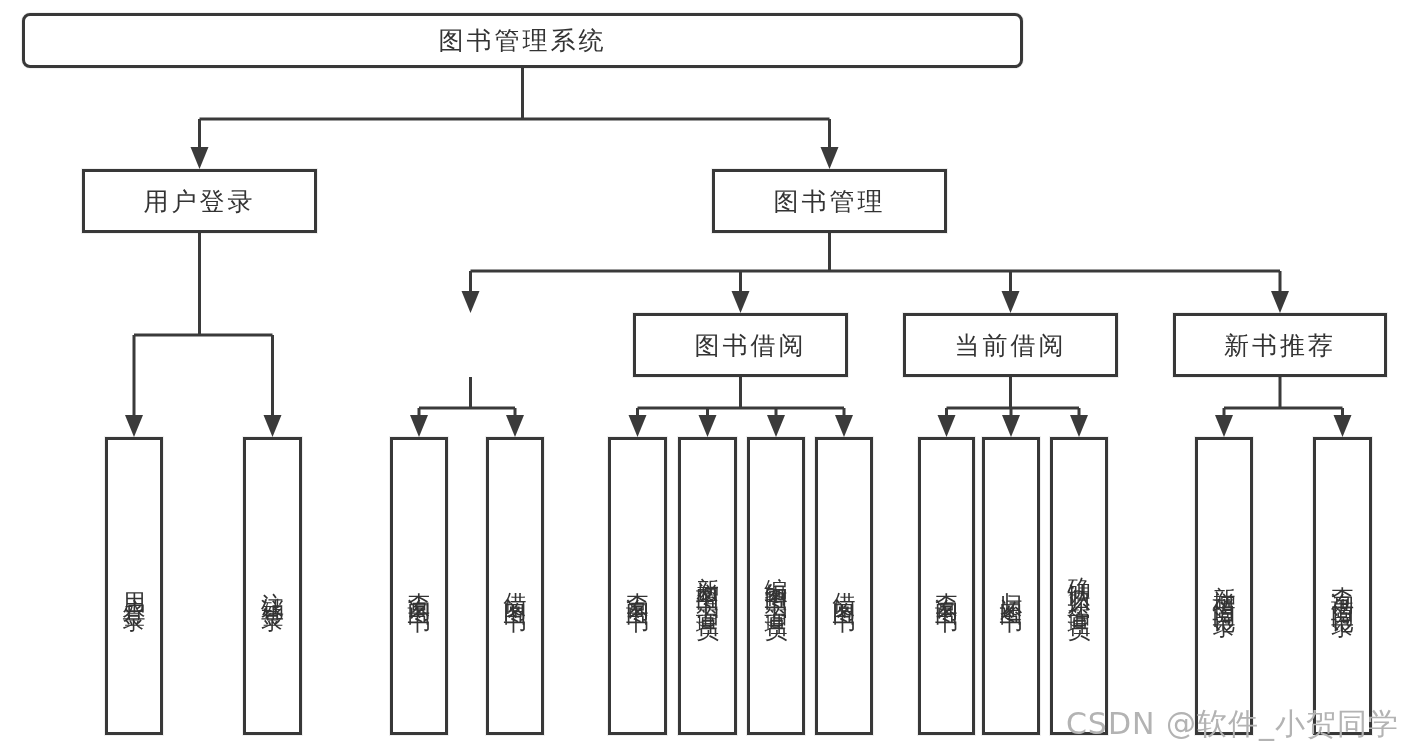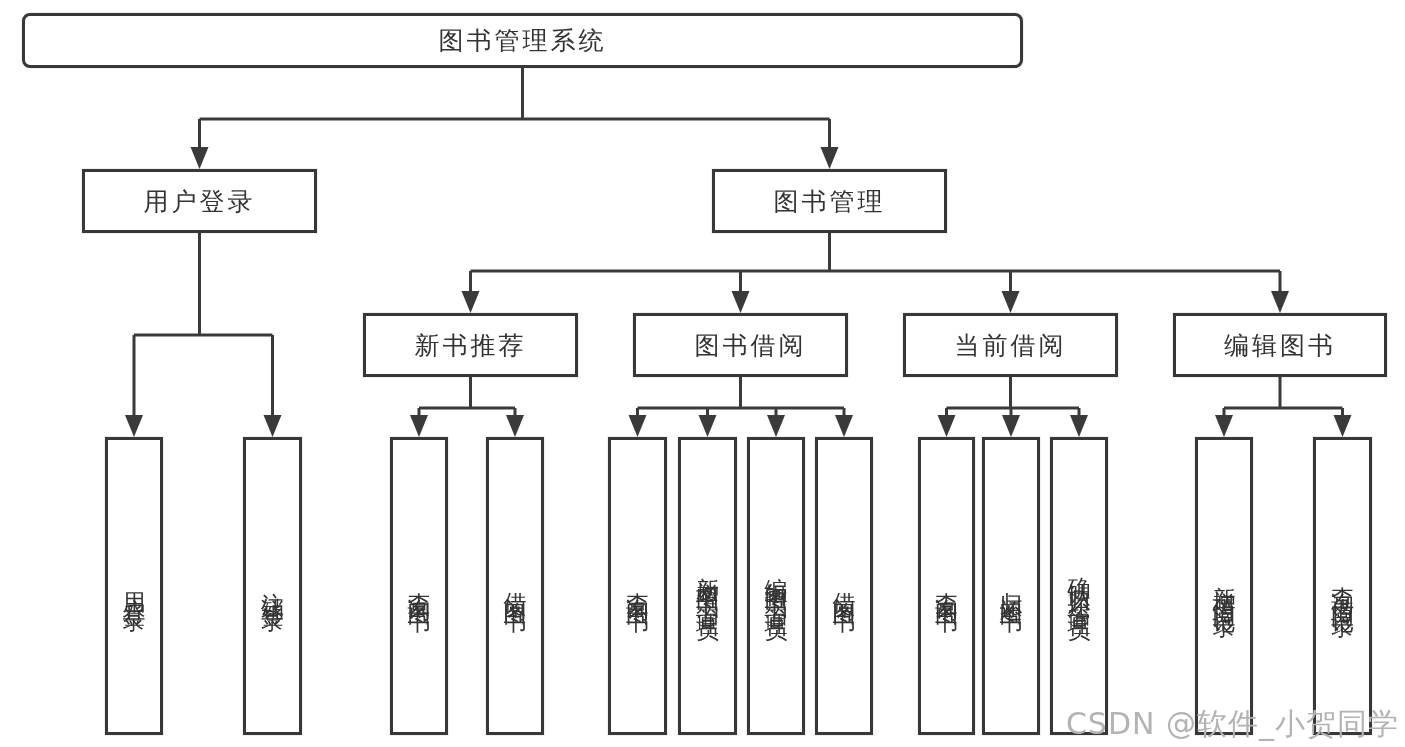--- a/index.html
+++ b/index.html
@@ -89,31 +89,28 @@
   <div class="nodes-layer">
       <div class="node h" style="left: 22px; top: 13px; width: 1001px; height: 55px; border-radius: 8px;">
         <span>图书管理系统</span>
       </div>
       <div class="node h" style="left: 82px; top: 169px; width: 235px; height: 64px;">
         <span>用户登录</span>
       </div>
       <div class="node h" style="left: 712px; top: 169px; width: 235px; height: 64px;">
         <span>图书管理</span>
       </div>
-      <div class="node h" style="left: 363px; top: 313px; width: 215px; height: 64px;">
-        <span>新书推荐</span>
-      </div>
       <div class="node h" style="left: 633px; top: 313px; width: 215px; height: 64px; padding-left: 20px;">
         <span>图书借阅</span>
       </div>
       <div class="node h" style="left: 903px; top: 313px; width: 215px; height: 64px;">
         <span>当前借阅</span>
       </div>
       <div class="node h" style="left: 1173px; top: 313px; width: 214px; height: 64px;">
-        <span>编辑图书</span>
+        <span>新书推荐</span>
       </div>
       <div class="node v" style="left: 105px; top: 437px; width: 58px; height: 298px;">
         <span>用户登录</span>
       </div>
       <div class="node v" style="left: 243px; top: 437px; width: 59px; height: 298px;">
         <span>注销登录</span>
       </div>
       <div class="node v" style="left: 390px; top: 437px; width: 58px; height: 298px;">
         <span>查询图书</span>
       </div>

